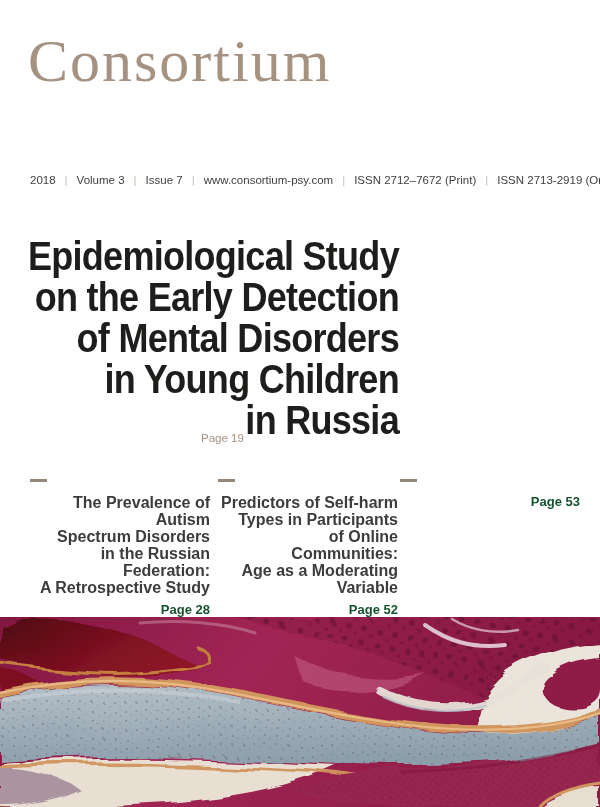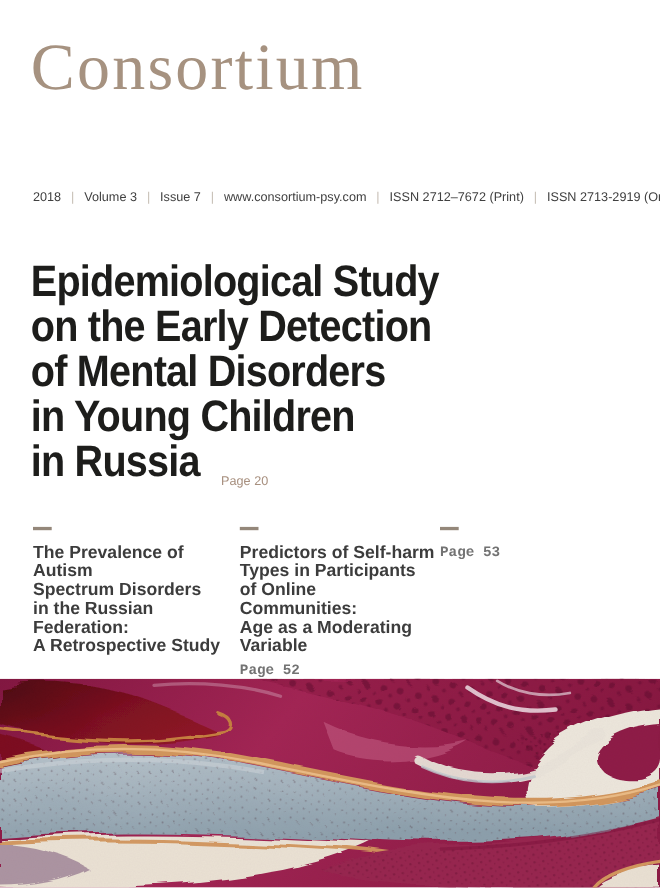--- a/index.html
+++ b/index.html
@@ -1,18 +1,18 @@
 <!DOCTYPE html>
 <html><head>
 <meta charset="utf-8">
 <style>
   html,body { margin:0; padding:0; background:#ffffff; }
   .cover {
     position:relative; width:600px; height:807px; background:#ffffff;
-    overflow:hidden; font-family:"Liberation Sans", sans-serif;
+    overflow:hidden; font-family:"Liberation Sans", sans-serif;text-align:right;
   }
   
   .j-title {
     position:absolute; left:28px; color:#A69280;
     font-family:"Liberation Serif", serif; font-weight:400;
     font-size:60px; line-height:1; white-space:nowrap;
   }
   .t1 { top:31px; letter-spacing:2px; }
   .t2 { top:94px; letter-spacing:3px; }
   .meta {
@@ -34,21 +34,21 @@
     font-size:11.5px; color:#A78F7E;
   }
   
   .col { position:absolute; top:479px; width:180px; }
   .col.c1 { left:30px; } .col.c2 { left:218px; } .col.c3 { left:400px; }
   .dash { width:17px; height:3px; background:#94877A; margin-bottom:12px; }
   .atitle {
     font-size:16px; line-height:17px; font-weight:700; color:#3C3C3C;
     white-space:pre-line;
   }
-  .apage { margin-top:6px; font-size:13px; font-weight:700; color:#737373;font-family:Liberation Mono, monospace; }
+  .apage { margin-top:6px; font-size:13px; font-weight:700; color:#14532d; }
   
   .art { position:absolute; left:0; top:617px; width:600px; height:190px; }
   .art svg { display:block; width:100%; height:100%; }
 </style>
 </head>
 <body>
 
 <div class="cover">
 
   <div class="j-title t1">Consortium</div>
@@ -65,29 +65,30 @@
     <span>ISSN 2712–7672 (Print)</span>
     <span class="sep">|</span>
     <span>ISSN 2713-2919 (Online)</span>
   </div>
 
   <h1 class="headline">Epidemiological Study
 on the Early Detection
 of Mental Disorders
 in Young Children
 in Russia</h1>
-  <span class="feature-page">Page 20</span>
+  <span class="feature-page">Page 19</span>
 
   <section>
     <article class="col c1">
       <div class="dash"></div>
       <div class="atitle">The Prevalence of Autism
 Spectrum Disorders
 in the Russian Federation:
 A Retrospective Study</div>
+      <div class="apage">Page 28</div>
     </article>
     <article class="col c2">
       <div class="dash"></div>
       <div class="atitle">Predictors of Self-harm
 Types in Participants
 of Online Communities:
 Age as a Moderating Variable</div>
       <div class="apage">Page 52</div>
     </article>
     <article class="col c3">

